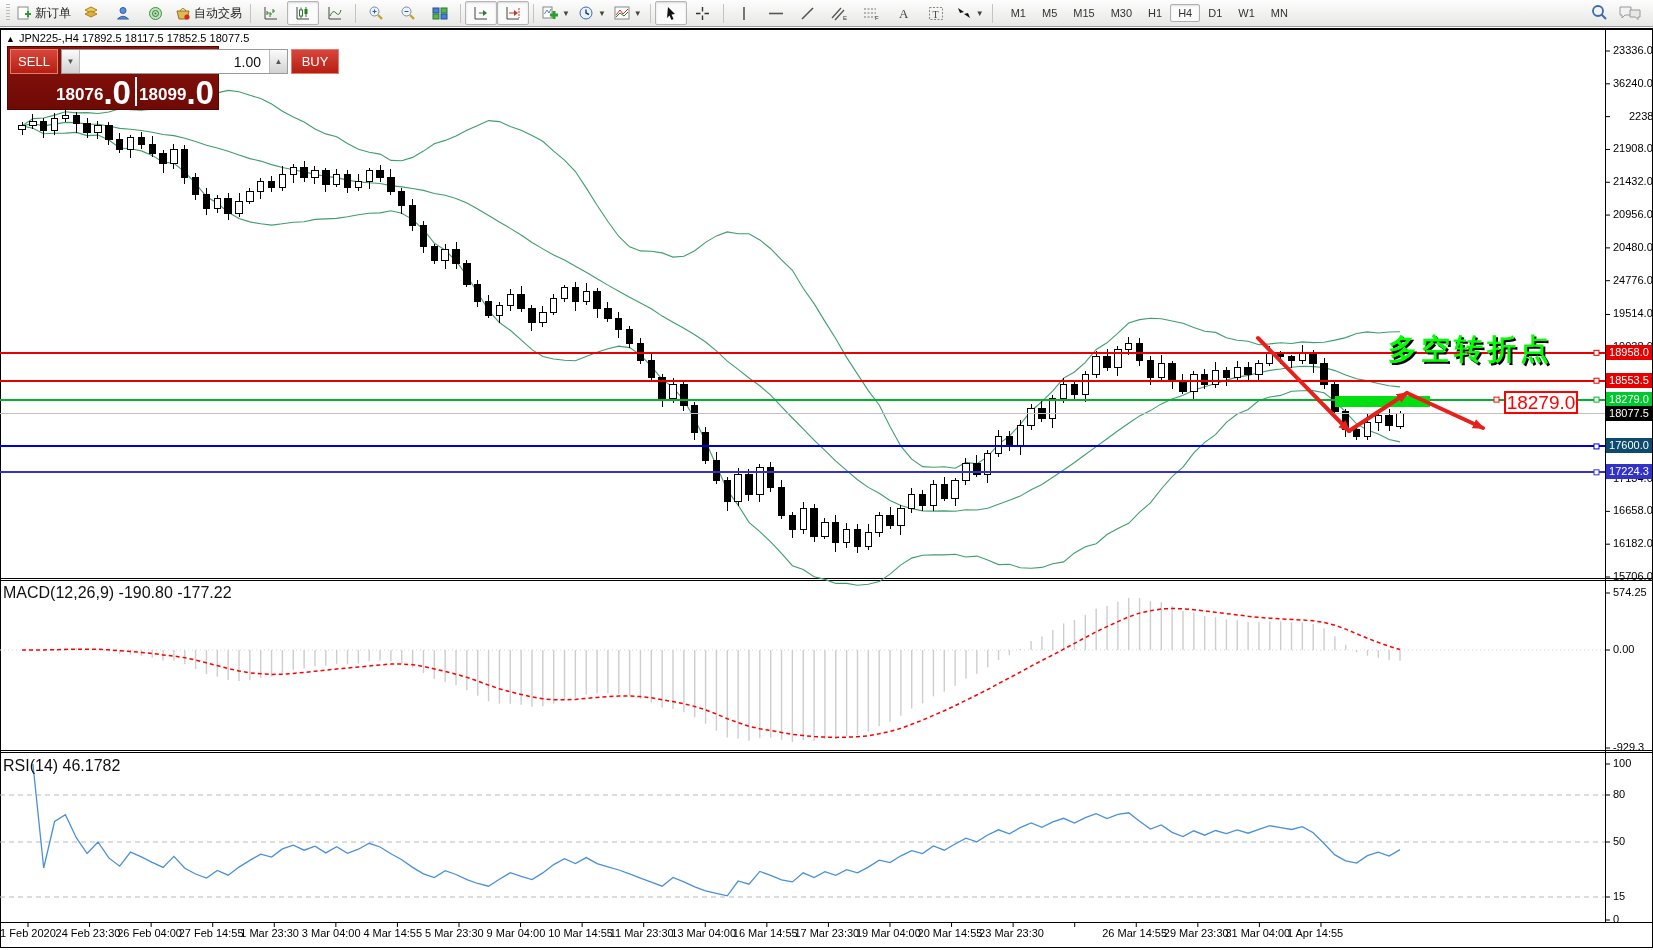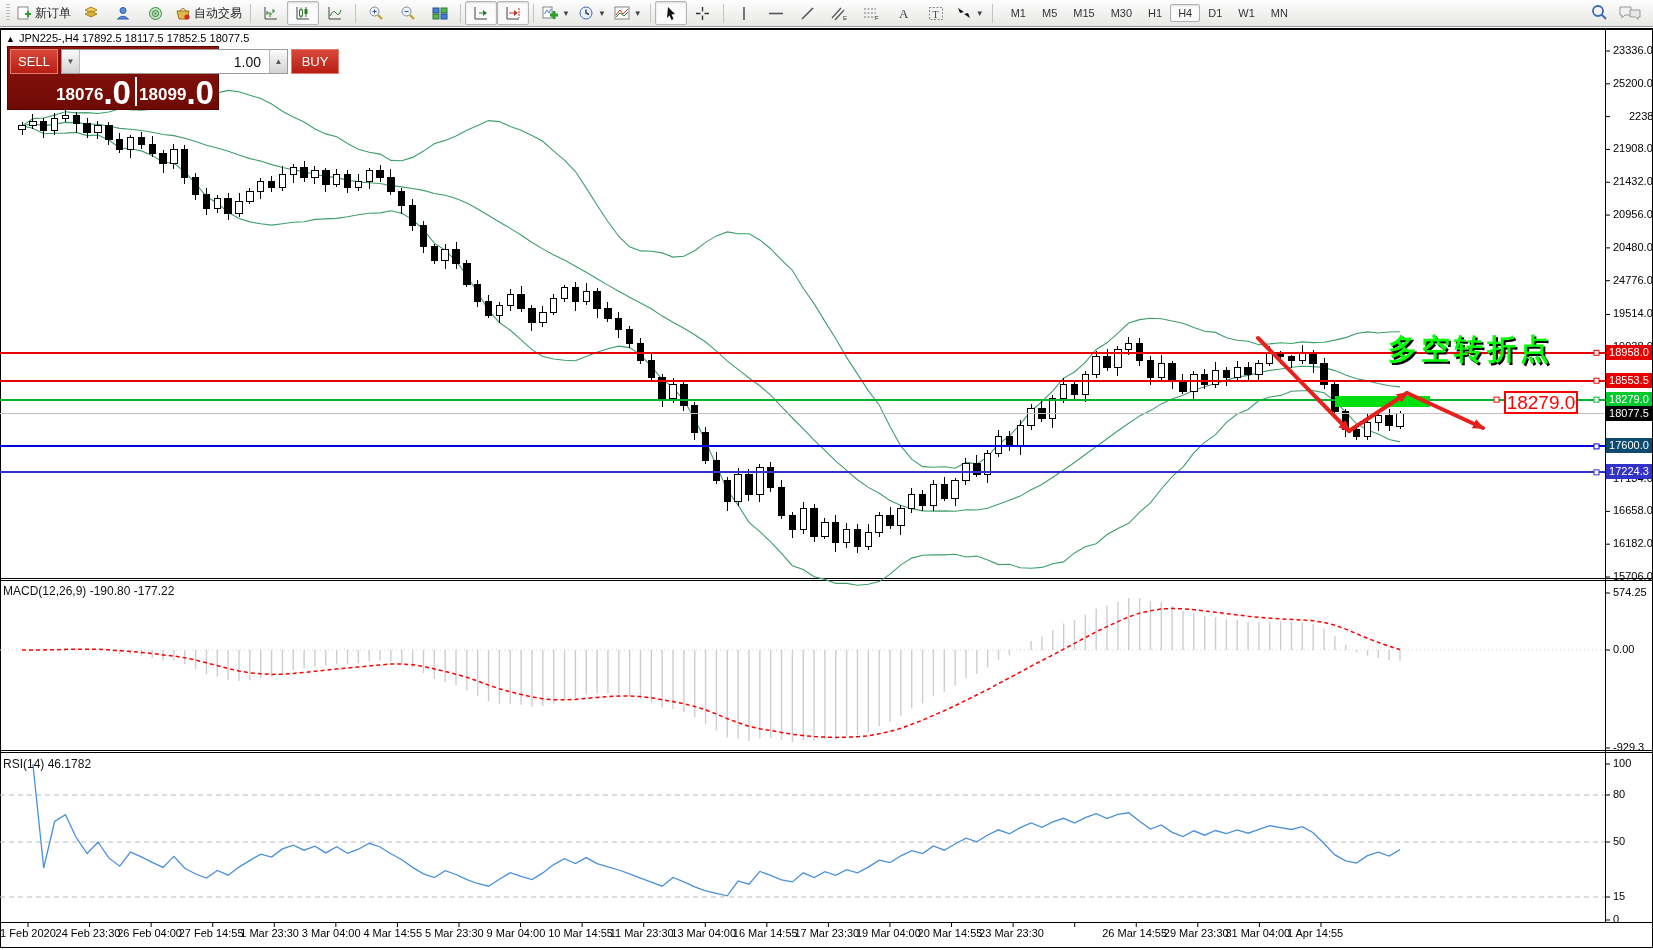--- a/index.html
+++ b/index.html
@@ -22,21 +22,21 @@
   .tb-right{margin-left:auto;display:flex;gap:10px;margin-right:8px;}
   
   #csvg{position:absolute;left:0;top:0;z-index:1;}
   #labels{position:absolute;left:0;top:0;width:1317px;height:950px;z-index:2;pointer-events:none;}
   .ptick{position:absolute;font-size:11px;color:#000;white-space:nowrap;}
   .chip{position:absolute;left:1606px;width:46px;height:15px;line-height:15px;font-size:11px;
     color:#fff;text-align:center;white-space:nowrap;}
   .tlabel{position:absolute;top:927px;font-size:11px;color:#000;white-space:nowrap;}
   .info-line{position:absolute;left:6px;top:32px;font-size:11px;color:#000;z-index:6;white-space:nowrap;}
   .info-line .tri{font-size:9px;margin-right:4px;}
-  .panel-label{position:absolute;left:3px;font-size:12px;color:#111;z-index:3;white-space:nowrap;}
+  .panel-label{position:absolute;left:3px;font-size:16px;color:#111;z-index:3;white-space:nowrap;}
   
   .cn-note{position:absolute;z-index:4;font-size:29px;font-weight:bold;letter-spacing:4px;
     color:#00ff00;text-shadow:2px 2px 0 #000;white-space:nowrap;}
   .price-flag{position:absolute;z-index:4;background:#fff;border:2px solid #ff0000;color:#ff0000;
     font-size:19px;text-align:center;box-sizing:border-box;}
   
   .trade-panel{position:absolute;left:7px;top:46px;width:212px;height:64px;z-index:5;
     background:linear-gradient(#8e130d,#6e0a05);border:1px solid #540601;
     box-sizing:border-box;display:flex;flex-direction:column;}
   .tp-top{display:flex;height:25px;padding:2px 2px 0 2px;gap:3px;}
@@ -733,21 +733,21 @@
     <line x1="951.55" y1="922" x2="951.55" y2="927" stroke="#000"></line>
     <line x1="1013.12" y1="922" x2="1013.12" y2="927" stroke="#000"></line>
     <line x1="1074.69" y1="922" x2="1074.69" y2="927" stroke="#000"></line>
     <line x1="1136.26" y1="922" x2="1136.26" y2="927" stroke="#000"></line>
     <line x1="1197.83" y1="922" x2="1197.83" y2="927" stroke="#000"></line>
     <line x1="1259.4" y1="922" x2="1259.4" y2="927" stroke="#000"></line>
     <line x1="1320.97" y1="922" x2="1320.97" y2="927" stroke="#000"></line>
   </svg>
 <div id="labels">
     <div class="ptick" style="left: 1613px; top: 44px;">23336.0</div>
-    <div class="ptick" style="left: 1613px; top: 76.8147px;">25200.0</div>
+    <div class="ptick" style="left: 1613px; top: 76.8147px;">36240.0</div>
     <div class="ptick" style="left: 1613px; top: 109.629px; margin-left: 16px;">22384.0</div>
     <div class="ptick" style="left: 1613px; top: 142.444px;">21908.0</div>
     <div class="ptick" style="left: 1613px; top: 175.259px;">21432.0</div>
     <div class="ptick" style="left: 1613px; top: 208.073px;">20956.0</div>
     <div class="ptick" style="left: 1613px; top: 240.888px;">20480.0</div>
     <div class="ptick" style="left: 1613px; top: 273.703px;">24776.0</div>
     <div class="ptick" style="left: 1613px; top: 307.483px;">19514.0</div>
     <div class="ptick" style="left: 1613px; top: 340.297px;">19038.0</div>
     <div class="ptick" style="left: 1613px; top: 471.556px;">17134.0</div>
     <div class="ptick" style="left: 1613px; top: 504.371px;">16658.0</div>

